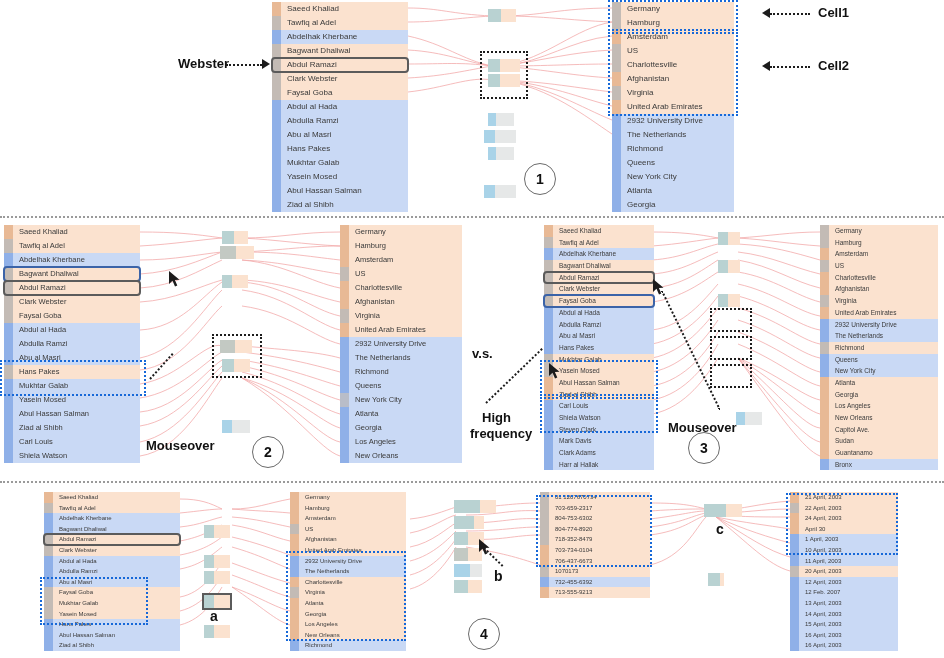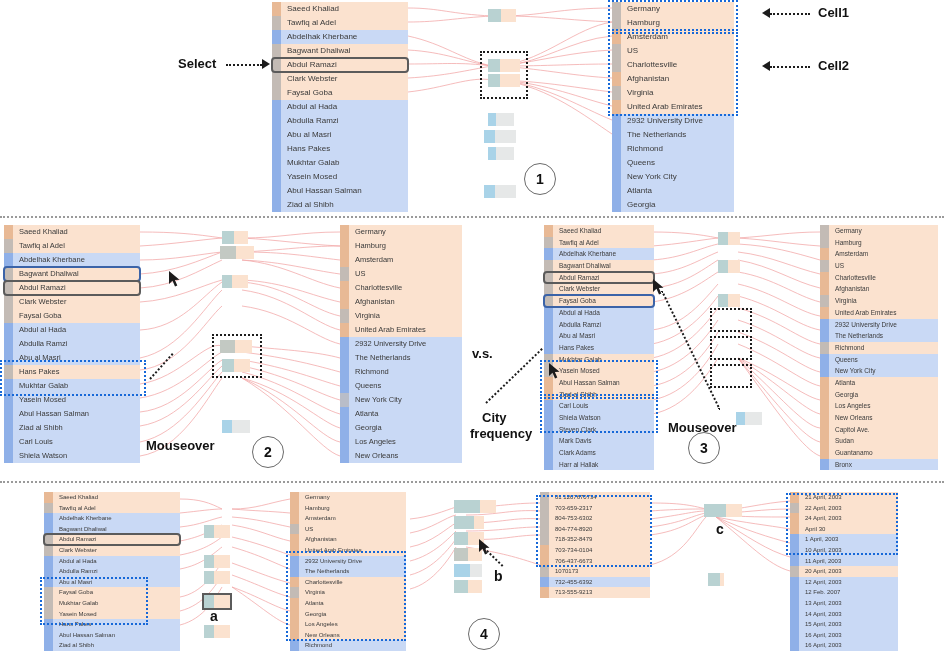--- a/index.html
+++ b/index.html
@@ -237,21 +237,21 @@
       </div>
       <div class="row b" style="height: 14px;">
         <span class="swatch" style="height: 14px;"></span>
         <span class="lbl" style="height: 14px; line-height: 14px; font-size: 8px;">Georgia</span>
       </div>
     </div>
 
   <div class="bbox" style="left:608px;top:0px;width:130px;height:31px;"></div>
   <div class="bbox" style="left:608px;top:32px;width:130px;height:84px;"></div>
 
-  <div class="anno" style="left:178px;top:56px;">Select</div>
+  <div class="anno" style="left:178px;top:56px;">Webster</div>
   <div class="lead" style="left:226px;top:64px;width:36px;"></div>
   <div class="arrowR" style="left:262px;top:59px;"></div>
 
   <div class="arrowL" style="left:762px;top:8px;"></div>
   <div class="lead" style="left:770px;top:13px;width:40px;"></div>
   <div class="anno" style="left:818px;top:5px;">Cell1</div>
 
   <div class="arrowL" style="left:762px;top:61px;"></div>
   <div class="lead" style="left:770px;top:66px;width:40px;"></div>
   <div class="anno" style="left:818px;top:58px;">Cell2</div>
@@ -726,21 +726,21 @@
   </div>
   <div class="cursor" style="left:182px;top:58px;">
     <svg width="14" height="18" viewBox="0 0 14 18">
         <path d="M1,1 L1,14 L4.5,10.8 L7,16.5 L9.3,15.5 L6.9,10 L11.5,9.8 Z" fill="#1c1c1c"></path>
       </svg>
   </div>
   <div class="lead" style="left:16px;top:182px;width:78px;transform:rotate(-44deg);transform-origin:left center;"></div>
   <div class="lead" style="left:192px;top:70px;width:132px;transform:rotate(64deg);transform-origin:left center;"></div>
 
   <div class="anno" style="left:2px;top:126px;">v.s.</div>
-  <div class="anno" style="left:12px;top:190px;">City</div>
+  <div class="anno" style="left:12px;top:190px;">High</div>
   <div class="anno" style="left:0px;top:206px;">frequency</div>
   <div class="anno" style="left:198px;top:200px;">Mouseover</div>
   <div class="badge" style="left:218px;top:212px;">3</div>
 </div>
 
 <div class="sep" style="top:481px;"></div>
 
 <div class="panel" style="left:0;top:485px;width:944px;height:173px;">
 
   <svg class="links" width="944" height="173">

